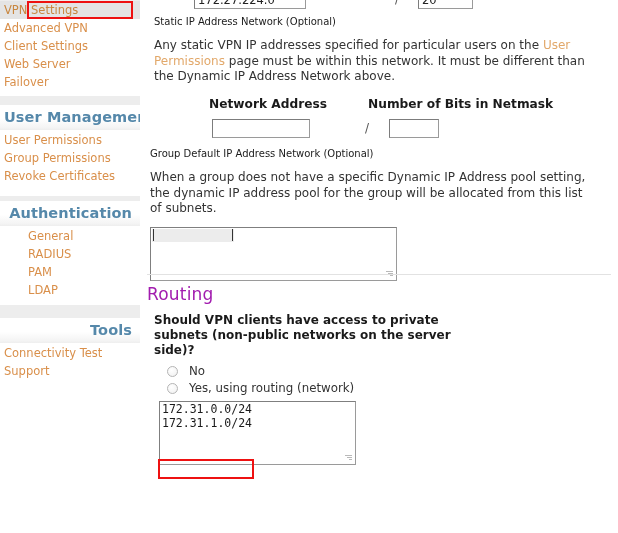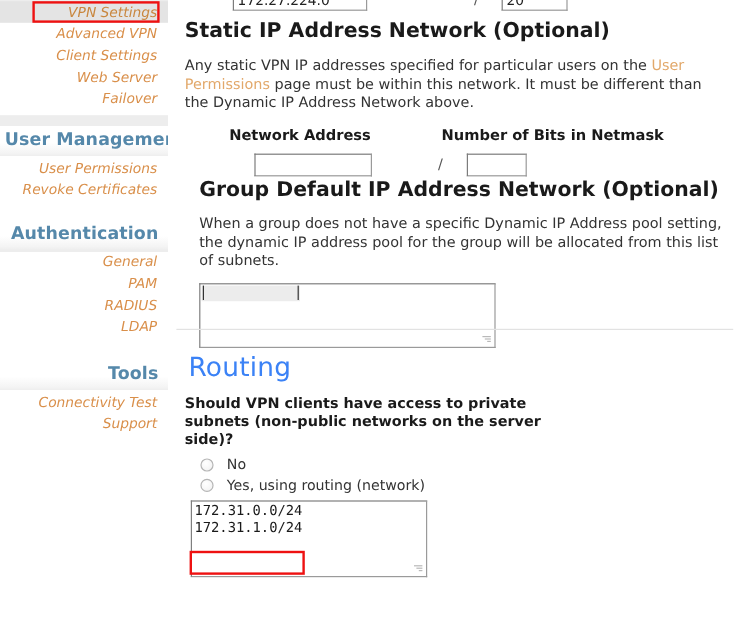--- a/index.html
+++ b/index.html
@@ -44,28 +44,27 @@
     background: linear-gradient(to bottom, #ffffff 0%, #ffffff 55%, #f4f4f4 90%, #eeeeee 100%);
     letter-spacing: 0.1px;
     white-space: nowrap;
   }
   .nav-items {
     background: #fdfdfd;
     padding: 1px 0 6px 0;
   }
   .nav-item {
     display: block;
-    text-align: right;
+    text-align: left;
     padding: 2px 9px 2px 4px;
     font-size: 11.5px;
     color: #d98f4a;
     white-space: nowrap;
     cursor: pointer;
     line-height: 14px;
-    font-style: italic;
   }
   .nav-item.selected {
     background: #e4e4e4;
     color: #c9873f;
   }
 
   
   .band {
     position: absolute;
     left: 0;
@@ -103,22 +102,22 @@
     color: #222;
     padding: 1px 3px;
     line-height: 16px;
     vertical-align: middle;
   }
   .top-row .ip-in { position:absolute; left:0; top:0; width: 112px; }
   .top-row .slash { position:absolute; left: 201px; top: 2px; color:#555; font-size:12px; }
   .top-row .bits-in { position:absolute; left: 224px; top:0; width: 55px; }
 
   h3.section {
-    font-size: 17px;
-    font-weight: bold;
+    font-size: 10px;
+    font-weight: normal;
     color: #1a1a1a;
     margin: 0;
     padding: 0;
   }
   p.body {
     font-size: 12px;
     line-height: 15.6px;
     color: #333333;
     margin: 0;
   }
@@ -128,24 +127,24 @@
     cursor: pointer;
   }
 
   .field-labels {
     font-size: 12.2px;
     font-weight: bold;
     color: #1a1a1a;
   }
 
   .routing-head {
-    font-size: 22px;
-    color: #3b82f6;
+    font-size: 17px;
+    color: #a21caf;
     font-weight: normal;
-    margin: 10px;
+    margin: 0;
     letter-spacing: 0.2px;
   }
   .divider {
     height: 1px;
     background: #e2e2e2;
     width: 100%;
   }
 
   .q-label {
     font-size: 12px;
@@ -272,30 +271,31 @@
         <div class="nav-item">Client Settings</div>
         <div class="nav-item">Web Server</div>
         <div class="nav-item">Failover</div>
       </div>
     </div>
 
     <div class="nav-group" style="margin-top:8px;">
       <div class="nav-header">User Management</div>
       <div class="nav-items" style="background:transparent;">
         <div class="nav-item">User Permissions</div>
+        <div class="nav-item">Group Permissions</div>
         <div class="nav-item">Revoke Certificates</div>
       </div>
     </div>
 
     <div class="nav-group" style="margin-top:10px;">
       <div class="nav-header">Authentication</div>
       <div class="nav-items" style="background:transparent;margin-left:24px;">
         <div class="nav-item">General</div>
+        <div class="nav-item">RADIUS</div>
         <div class="nav-item">PAM</div>
-        <div class="nav-item">RADIUS</div>
         <div class="nav-item">LDAP</div>
       </div>
     </div>
 
     <div class="nav-group" style="margin-top:13px;">
       <div class="nav-header">Tools</div>
       <div class="nav-items" style="background:transparent;">
         <div class="nav-item">Connectivity Test</div>
         <div class="nav-item">Support</div>
       </div>
@@ -309,30 +309,30 @@
       <span class="slash">/</span>
       <input class="txtinput bits-in" type="text" value="20" style="">
     </div>
 
     <div style="position:absolute;left:14px;top:16px;width:450px;">
       <h3 class="section">Static IP Address Network (Optional)</h3>
 
       <p class="body" style="margin-top:11px;width:440px;"><span>Any static VPN IP addresses specified for particular users on the </span><a class="inline-link">User Permissions</a><span> page must be within this network. It must be different than the Dynamic IP Address Network above.</span></p>
 
       <div style="position:relative;height:46px;margin-top:12px;">
-        <div class="field-labels" style="position:absolute;left:37px;top:0;">Network Address</div>
+        <div class="field-labels" style="position:absolute;left:55px;top:0;">Network Address</div>
         <div class="field-labels" style="position:absolute;left:214px;top:0;">Number of Bits in Netmask</div>
 
         <input class="txtinput" type="text" style="position: absolute; left: 58px; top: 22px; width: 98px;" value="">
         <span style="position:absolute;left:211px;top:24px;color:#555;font-size:12px;">/</span>
         <input class="txtinput" type="text" style="position: absolute; left: 235px; top: 22px; width: 50px;" value="">
       </div>
     </div>
 
-    <div style="position:absolute;left:26px;top:148px;width:450px;">
+    <div style="position:absolute;left:10px;top:148px;width:450px;">
       <h3 class="section">Group Default IP Address Network (Optional)</h3>
 
       <p class="body" style="margin-top:11px;width:447px;">When a group does not have a specific Dynamic IP Address pool setting, the dynamic IP address pool for the group will be allocated from this list of subnets.</p>
 
       <div class="ta-wrap" style="margin-top:10px;width:247px;height:54px;">
         <textarea class="ta" style="width: 247px; height: 54px;"></textarea>
         <div class="sel-hl"></div>
         <div class="caret"></div>
         <div class="sel-end"></div>
         <div class="grip" style="right:4px;bottom:4px;width:7px;">

